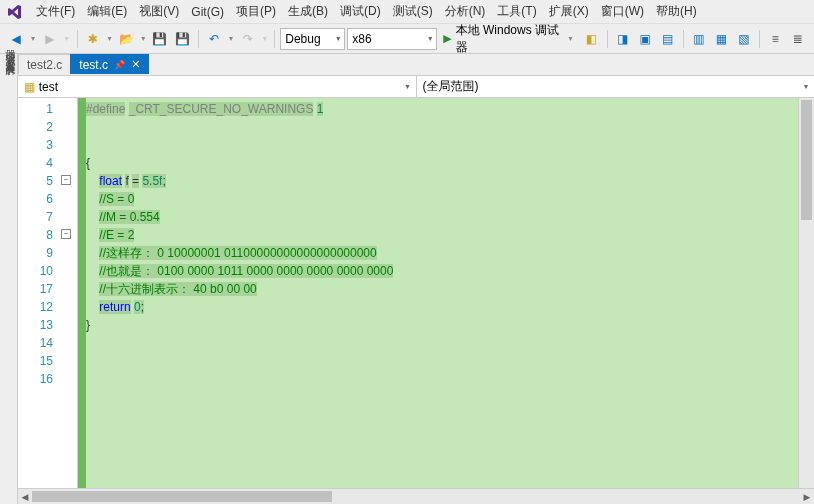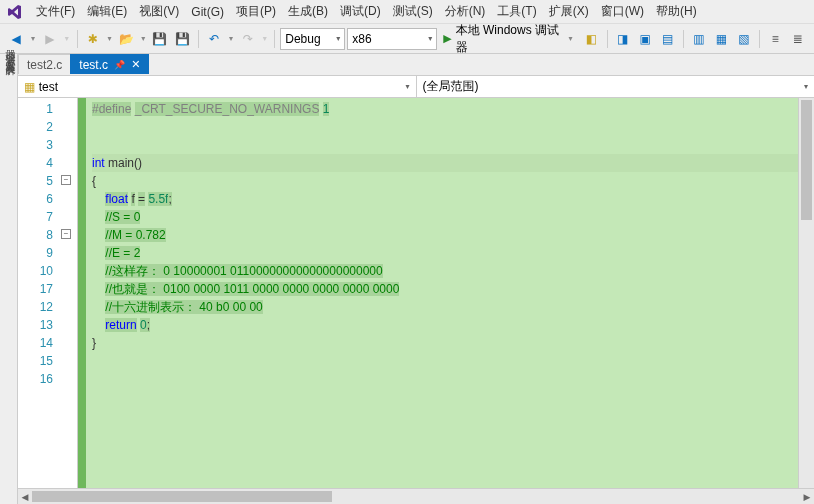--- a/index.html
+++ b/index.html
@@ -25,21 +25,21 @@
 .tab .x{font-size:11px;cursor:default}
 .nav-bar{height:22px;display:flex;border-bottom:1px solid #ccc}
 .nav-box{flex:1;display:flex;align-items:center;padding:0 6px;background:#fff;border-right:1px solid #ccc;justify-content:space-between}
 .nav-box:last-child{border-right:none}
 .nav-box .dd{font-size:8px;color:#666}
 .code{flex:1;display:flex;background:#c4e8b7;font-family:Consolas,monospace;font-size:13px;overflow:hidden;position:relative}
 .gutter{width:60px;background:#fff;border-right:1px solid #ccc;text-align:right;color:#2b91af;padding-top:2px}
 .gutter .ln{height:18px;padding-right:24px;line-height:18px;position:relative}
 .gutter .fold{position:absolute;right:6px;top:3px;width:10px;height:10px;border:1px solid #888;background:#fff;font-size:8px;line-height:8px;text-align:center;color:#555}
 .margin{width:8px;background:#6fb85c}
-.lines{flex:1;padding-top:2px;padding-left:6px}
+.lines{flex:1;padding-top:2px;}
 .line{height:18px;line-height:18px;white-space:pre}
 .kw{color:#0000ff}
 .mac{color:#808080}
 .str{color:#a31515}
 .num{color:#098658}
 .com{color:#008000}
 .pun{color:#333}
 .hl{background:#a8d49b}
 .cur-line{background:#bde0af}
 .scrollbar-v{position:absolute;right:0;top:0;bottom:0;width:16px;background:#e8e8e8;border-left:1px solid #ccc}
@@ -157,25 +157,24 @@
         <div class="ln">13</div>
           <div class="ln">14</div>
           <div class="ln">15</div>
           <div class="ln">16</div>
       </div>
       <div class="margin"></div>
       <div class="lines">
         <div class="line"><span class="mac hl">#define</span> <span class="mac hl">_CRT_SECURE_NO_WARNINGS</span> <span class="num hl">1</span></div>
         <div class="line"></div>
         <div class="line"></div>
-        <div class="line cur-line"><span class="kw">int</span> <span class="pun">main</span><span class="pun">()</span></div>
         <div class="line"><span class="pun">{</span></div>
         <div class="line">    <span class="kw hl">float</span> <span class="pun hl">f</span> <span class="pun hl">=</span> <span class="num hl">5.5f</span><span class="pun hl">;</span></div>
         <div class="line">    <span class="com hl">//S = 0</span></div>
-        <div class="line">    <span class="com hl">//M = 0.782</span></div>
+        <div class="line">    <span class="com hl">//M = 0.554</span></div>
         <div class="line">    <span class="com hl">//E = 2</span></div>
         <div class="line">    <span class="com hl">//这样存： 0 10000001 01100000000000000000000</span></div>
         <div class="line">    <span class="com hl">//也就是： 0100 0000 1011 0000 0000 0000 0000 0000</span></div>
         <div class="line">    <span class="com hl">//十六进制表示： 40 b0 00 00</span></div>
         <div class="line">    <span class="kw hl">return</span> <span class="num hl">0</span><span class="pun hl">;</span></div>
         <div class="line"><span class="pun">}</span></div>
       </div>
       <div class="scrollbar-v">
           <div class="thumb"></div>
         </div>

